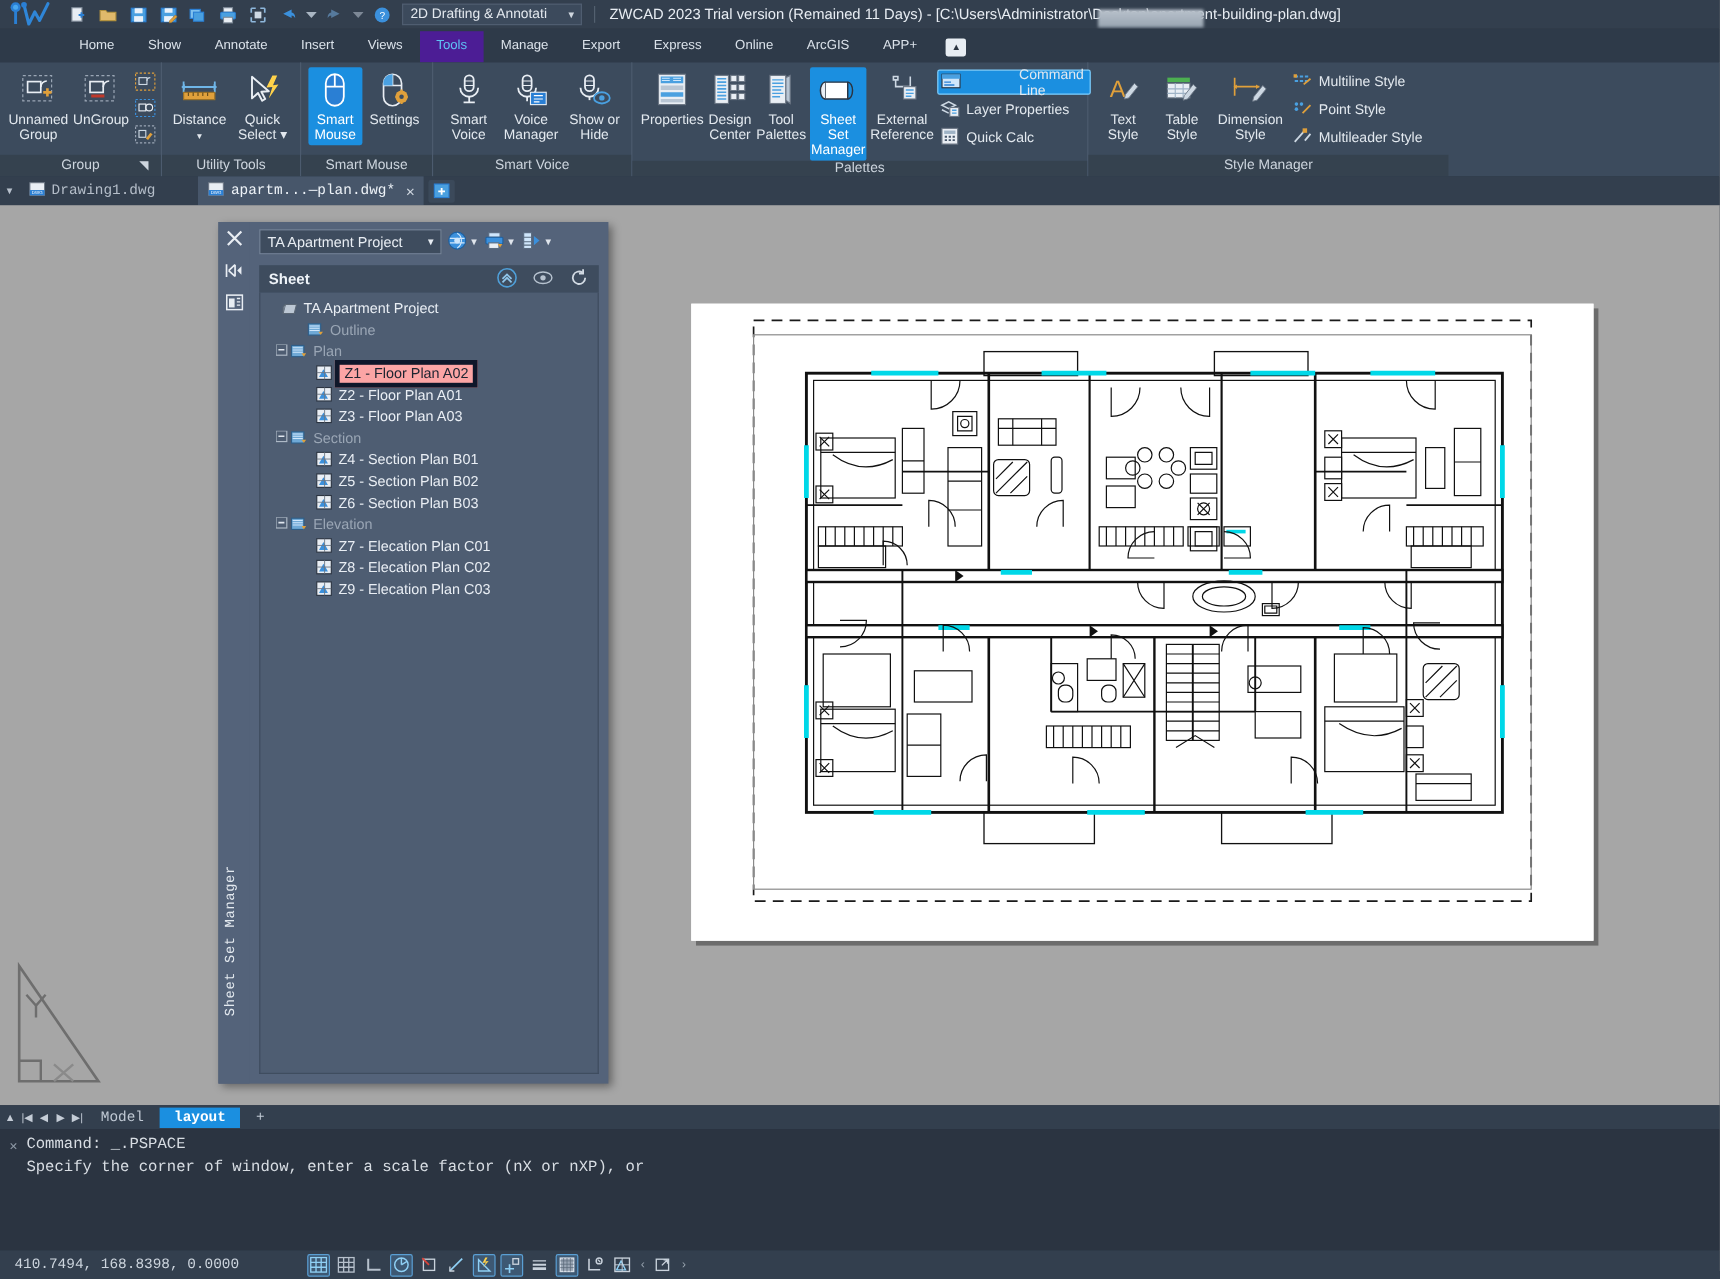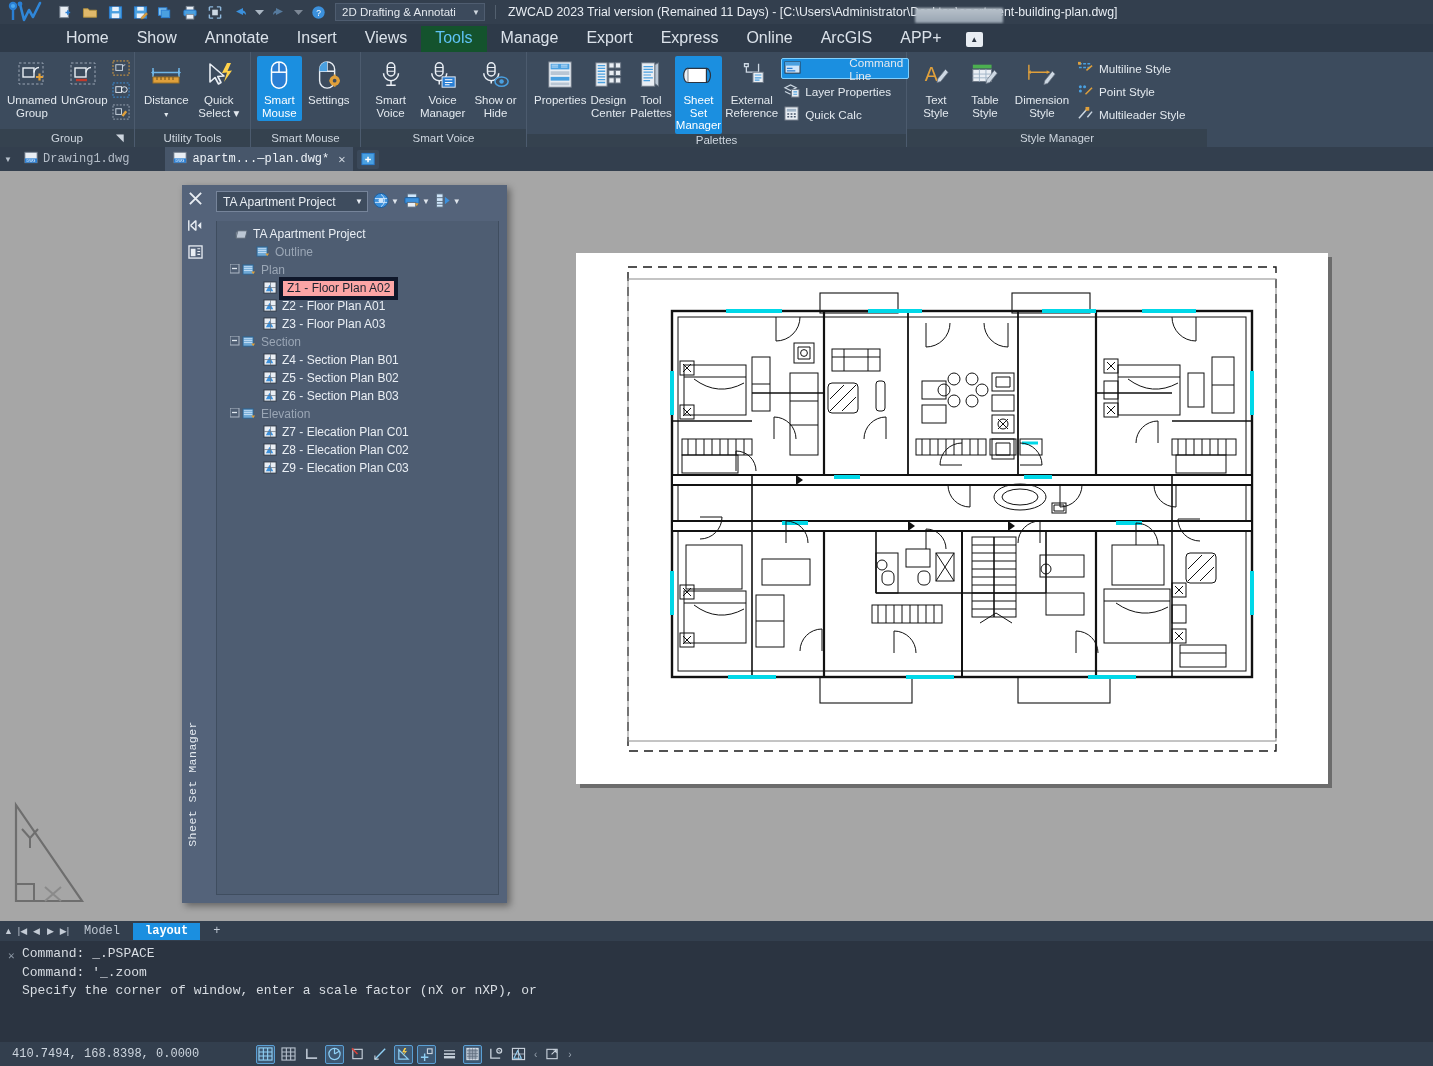--- a/index.html
+++ b/index.html
@@ -36,24 +36,24 @@
     position:absolute; left:430px; top:3px; width:88px; height:15px;
     background:linear-gradient(180deg,#b9c2cc,#98a4b1); filter:blur(1.2px);
     border-radius:1px;
   }
   
   #ribbon-tabs {
     position:absolute; left:0; top:24px; width:1433px; height:28px;
     background:#2e3a49; display:flex; align-items:flex-end; padding-left:52px;
   }
   .rtab {
-    padding:4px 14px 6px 14px; font-size:16px; color:#dbe2ea; line-height:16px;
+    padding:4px 14px 6px 14px; font-size:11px; color:#dbe2ea; line-height:16px;
     cursor:default; white-space:nowrap;text-align:center;
   }
-  .rtab.active { background:#14532d; color:#5fc3f5; }
+  .rtab.active { background:#4c1d95; color:#5fc3f5; }
   #minimize-ribbon {
     width:17px; height:15px; background:#e8edf3; border-radius:2px;
     margin-left:10px; margin-bottom:5px; display:flex; align-items:center;
     justify-content:center; color:#2b3441; font-size:8px;
   }
   
   #ribbon {
     position:absolute; left:0; top:52px; width:1433px; height:95px;
     background:#3c4b5d;
   }
@@ -982,20 +982,43 @@
           <svg width="18" height="17" viewBox="0 0 18 18">
               <rect x="2" y="2" width="7" height="14" fill="#cfe6fb" stroke="#5a6c80"></rect>
               <path d="M2 6h7M2 10h7M2 13h7" stroke="#5a6c80"></path>
               <path d="M11 5 l5 4 l-5 4z" fill="#3b90dc"></path>
             </svg>
         </span>
         <span class="caret">▼</span>
       </div>
     </div>
 
+    <div id="sheet-header">
+      <span>Sheet</span>
+      <span class="hdr-icons">
+        <span>
+          <svg width="17" height="17" viewBox="0 0 18 18">
+              <circle cx="9" cy="9" r="8" fill="none" stroke="#4f9fd8" stroke-width="1.4"></circle>
+              <path d="M5 10 L9 6 L13 10 M5 13 L9 9 L13 13" stroke="#8fc5ea" stroke-width="1.5" fill="none"></path>
+            </svg>
+        </span>
+        <span>
+          <svg width="17" height="13" viewBox="0 0 18 14">
+              <ellipse cx="9" cy="7" rx="8" ry="5.2" fill="none" stroke="#b6c2cf" stroke-width="1.3"></ellipse>
+              <circle cx="9" cy="7" r="2.4" fill="#b6c2cf"></circle>
+            </svg>
+        </span>
+        <span>
+          <svg width="17" height="17" viewBox="0 0 18 18">
+              <path d="M14.5 9 a5.5 5.5 0 1 1 -2.4 -4.6" fill="none" stroke="#d2dae3" stroke-width="1.6"></path>
+              <path d="M12.6 1.4 L12.6 5.2 L9 5.2" fill="none" stroke="#d2dae3" stroke-width="1.6"></path>
+            </svg>
+        </span>
+      </span>
+    </div>
 
     <div id="tree">
 
       <div class="tnode" style="padding-left:4px">
         <span class="twist"></span>
         <span class="tico">
           <svg width="15" height="13" viewBox="0 0 16 14">
               <path d="M2 11 L4 3 L14 3 L12 11 z" fill="#bcc7d4" stroke="#5a6674"></path>
               <path d="M4 3 L2 5 L2 11" fill="#8d9aaa" stroke="#5a6674"></path>
             </svg>
@@ -1171,21 +1194,20 @@
   <span class="navbtn">▶|</span>
   <div class="lay-tab">Model</div>
   <div class="lay-tab active">layout</div>
   <div class="lay-tab">+</div>
 </div>
 
 <div id="cmdline">
   <span id="cmd-close">✕</span>
   <div id="cmd-lines">
     <div>Command: _.PSPACE</div>
-    <div>Command: '_.zoom</div>
     <div>Specify the corner of window, enter a scale factor (nX or nXP), or</div>
   </div>
 </div>
 
 <div id="status">
   <div id="coords">410.7494,  168.8398,  0.0000</div>
   <div id="status-icons">
     <div class="sbtn on">
       <svg width="15" height="14" viewBox="0 0 16 15">
           <rect x="1" y="1" width="14" height="13" fill="none" stroke="#8fd0f5" stroke-width="1.2"></rect>

